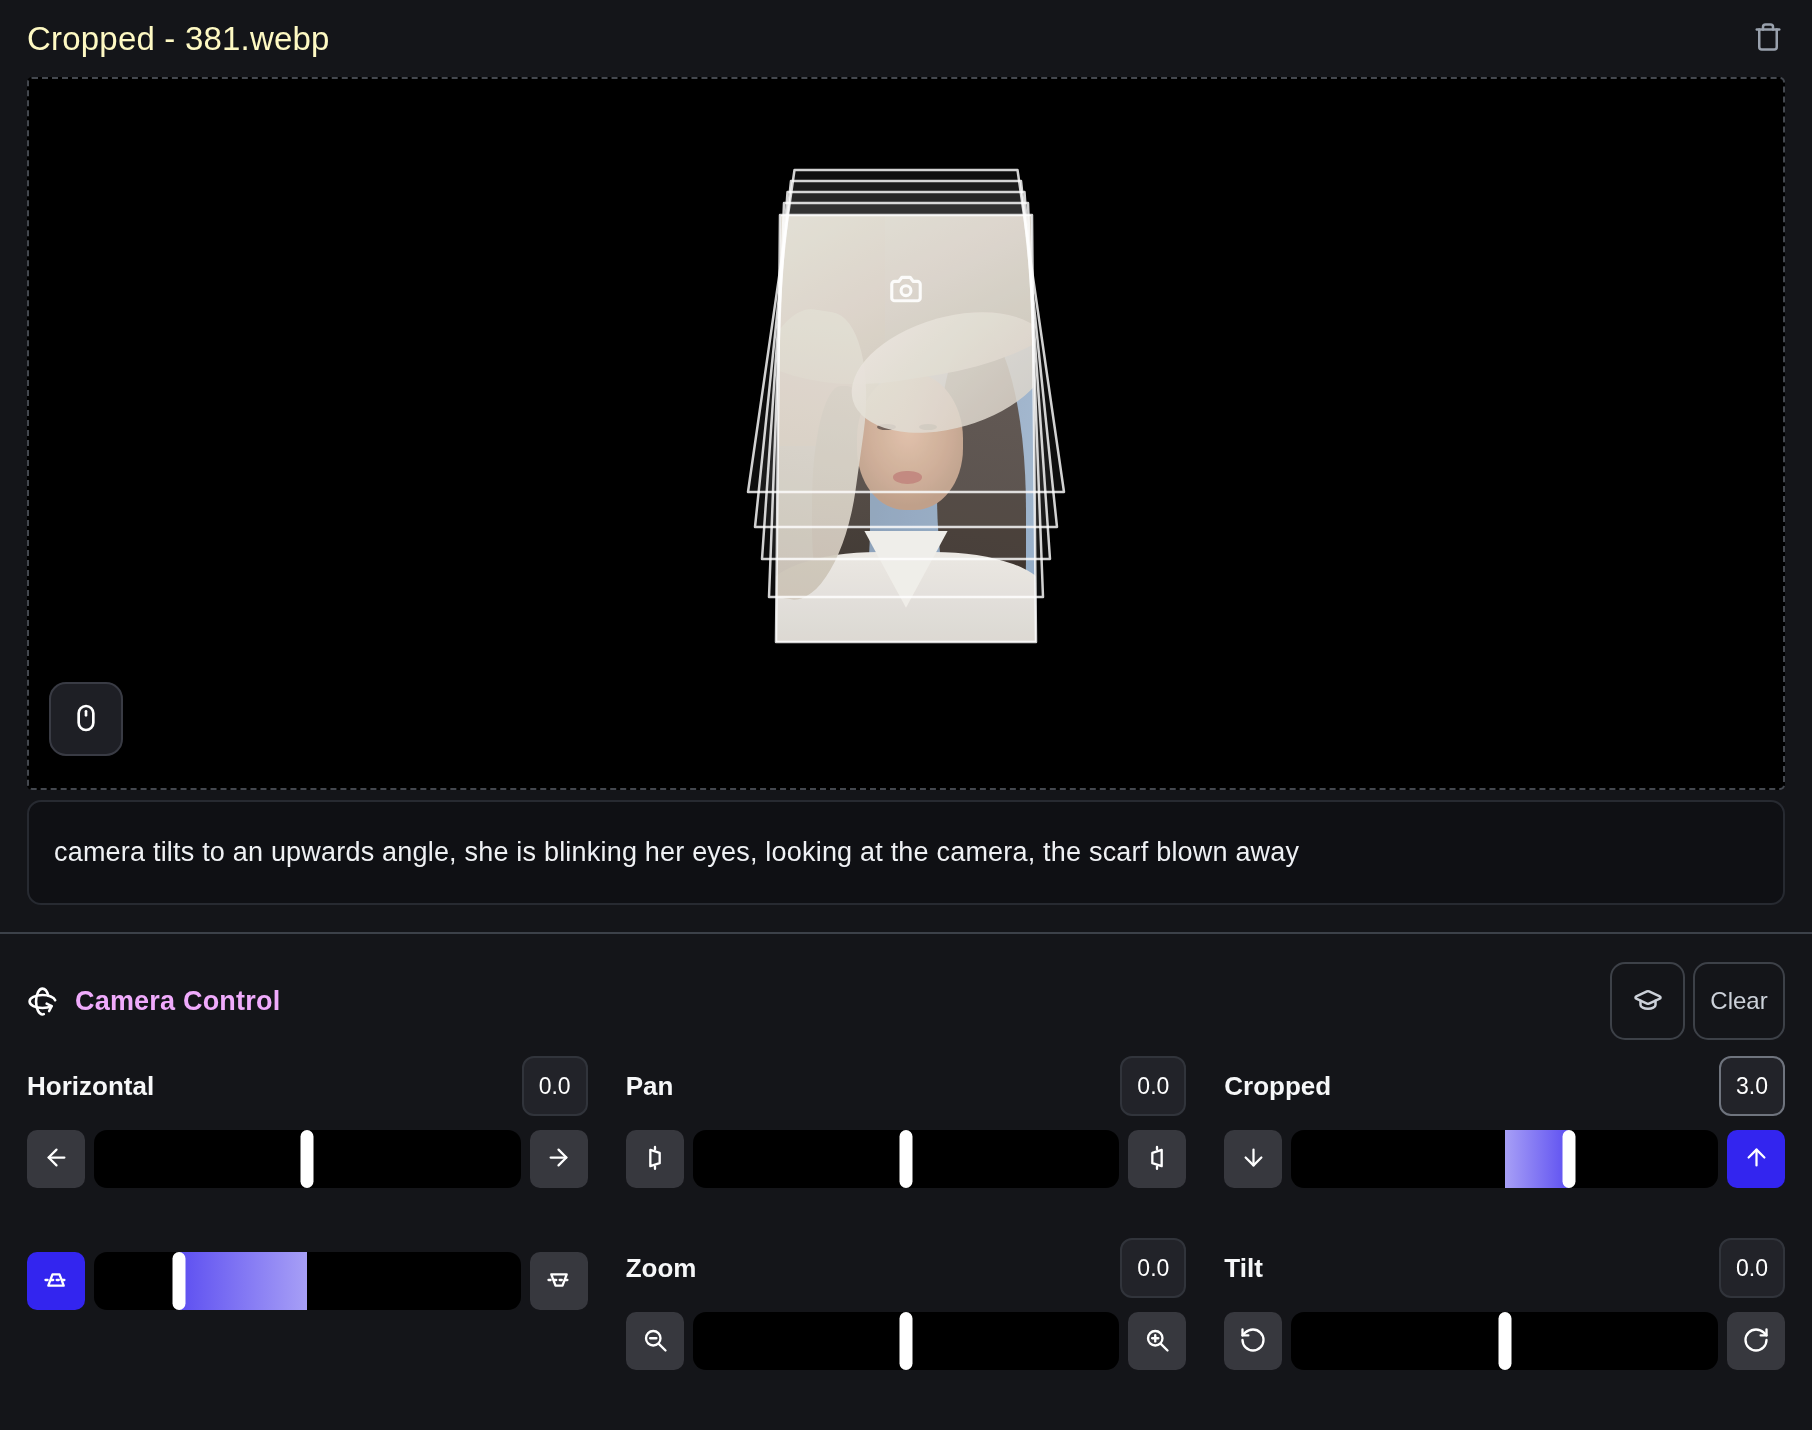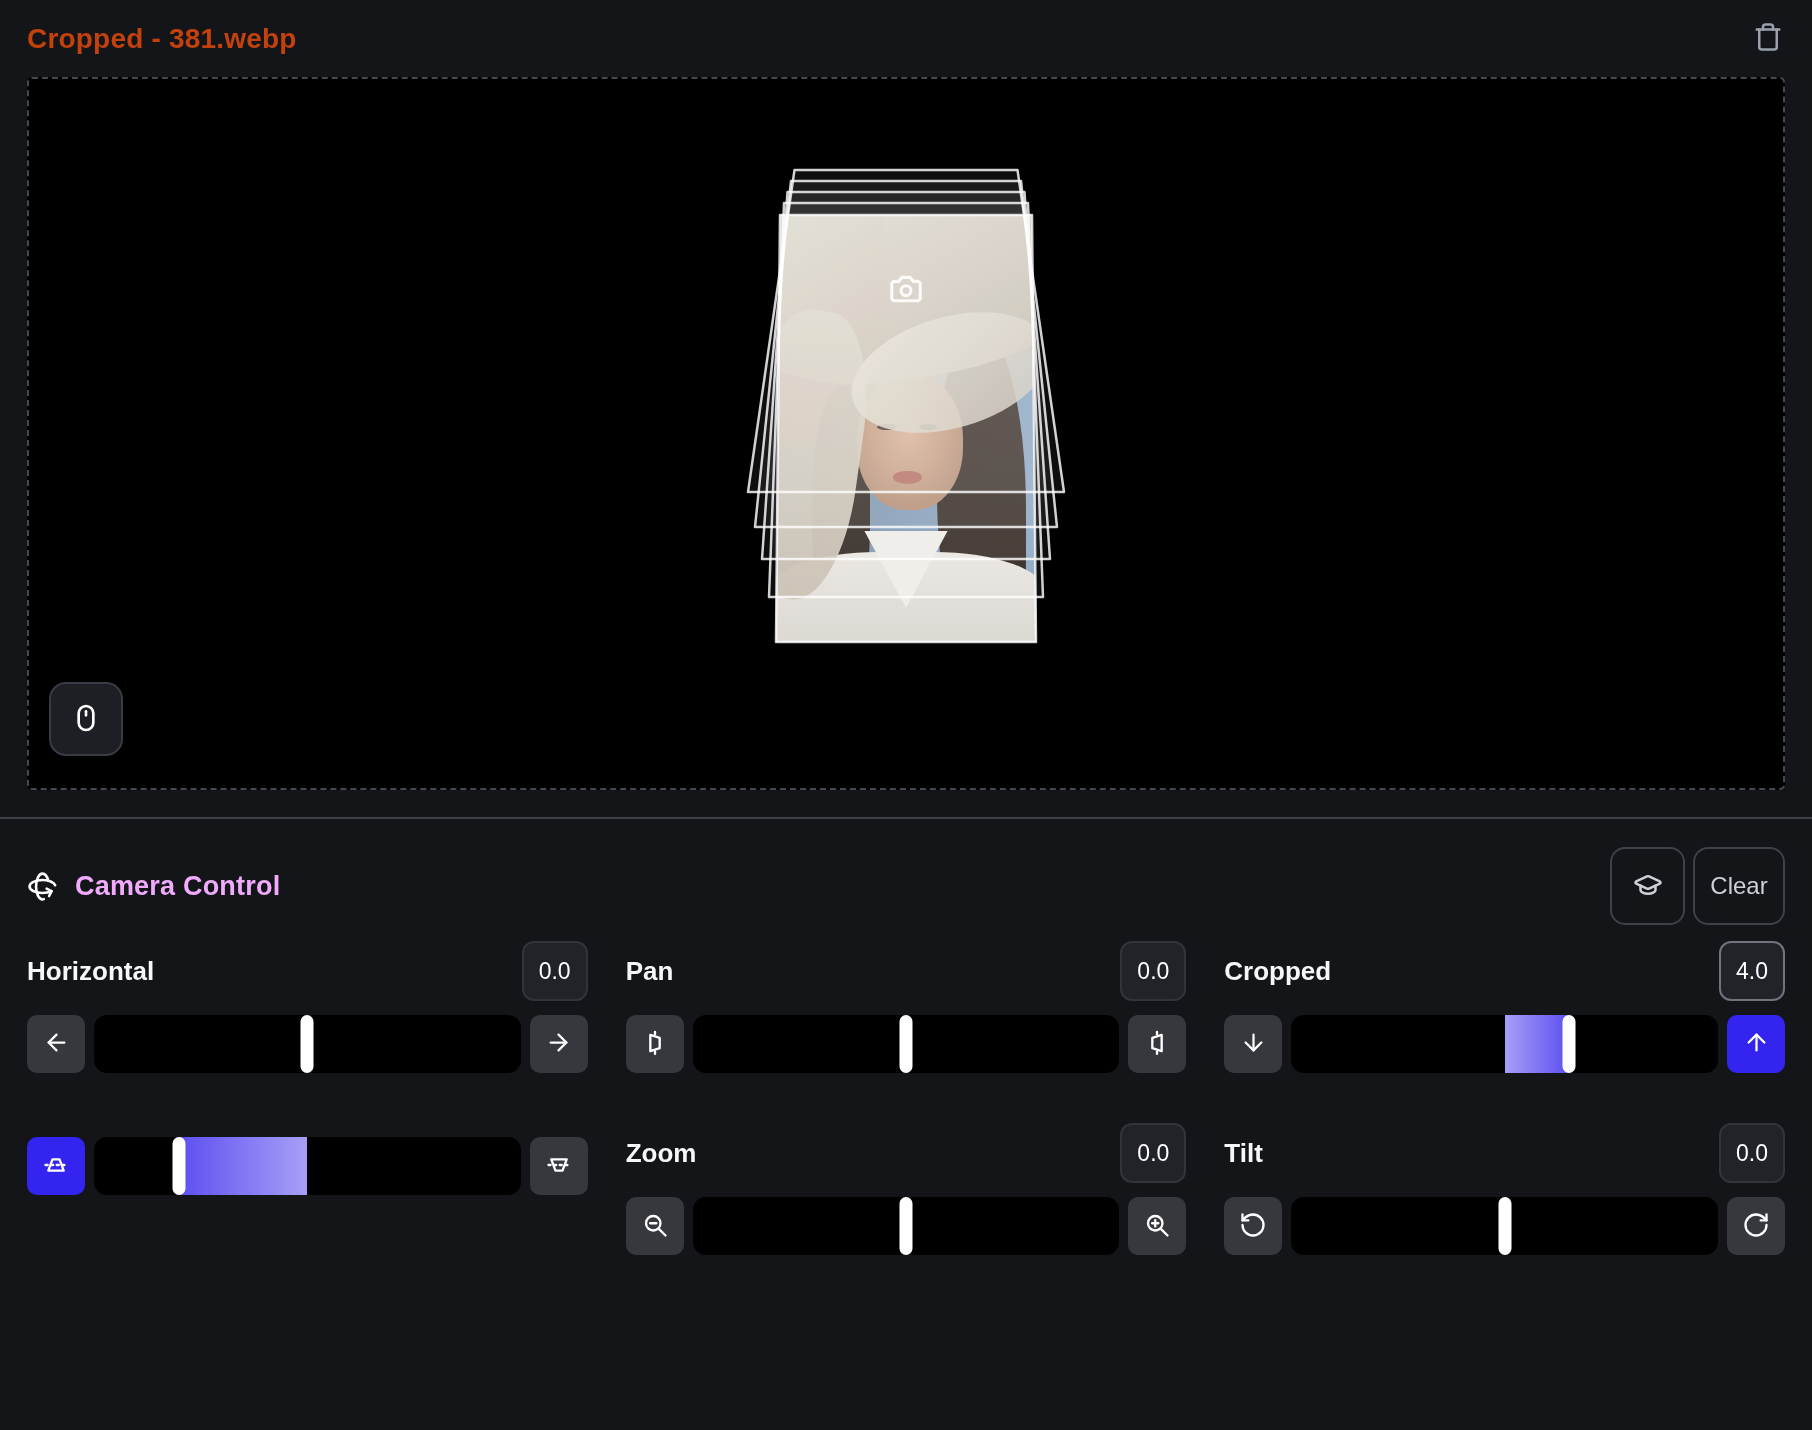--- a/index.html
+++ b/index.html
@@ -8,21 +8,21 @@
     width:1812px; height:1430px; overflow:hidden;
     font-family:"Liberation Sans","DejaVu Sans",sans-serif;
     color:#fff;
   }
   .page { width:1812px; height:1430px; position:relative; }
 
   
   .titlebar {
     height:77px; padding:0 27px; display:flex; align-items:center; justify-content:space-between;
   }
-  .window-title { font-size:28px; font-weight:700; color:#c2410c; letter-spacing:.2px; }
+  .window-title { font-size:33px; font-weight:400; color:#fef9c3; letter-spacing:.2px; }
   .icon-plain-btn {
     background:none; border:none; cursor:pointer; color:#99a1ad;
     display:flex; align-items:center; justify-content:center; padding:2px;
   }
 
   .preview {
     margin:0 27px; height:713px; position:relative;
     background:#000; border:2px dashed #44484f; border-radius:5px;
   }
   .stack { position:absolute; left:50%; top:88px; width:360px; height:500px; transform:translateX(-50%); }
@@ -171,20 +171,23 @@
       </svg>
     </div>
     <button class="mouse-btn">
       <span class="ic"><svg xmlns="http://www.w3.org/2000/svg" viewBox="0 0 24 24" fill="none" stroke="currentColor" stroke-width="2" stroke-linecap="round" stroke-linejoin="round" width="32" height="32">
             <rect x="6.5" y="3" width="11" height="18" rx="5.5"></rect>
             <path d="M12 7v3"></path>
           </svg></span>
     </button>
   </div>
 
+  <div class="prompt-box">
+    <div class="prompt-text">camera tilts to an upwards angle, she is blinking her eyes, looking at the camera, the scarf blown away</div>
+  </div>
 
   <div class="divider"></div>
 
   <div class="controls">
     <div class="controls-header">
       <span class="cc-icon">
           <svg xmlns="http://www.w3.org/2000/svg" viewBox="0 0 24 24" fill="none" stroke="currentColor" stroke-width="2" stroke-linecap="round" stroke-linejoin="round" width="31" height="31">
             <path d="M16.466 7.5C15.643 4.237 13.952 2 12 2 9.239 2 7 6.477 7 12s2.239 10 5 10c.342 0 .677-.069 1-.2"></path>
             <path d="m15.194 13.707 3.814 1.86-1.86 3.814"></path>
             <path d="M19 15.57c-1.804.885-4.274 1.43-7 1.43-5.523 0-10-2.239-10-5s4.477-5 10-5c4.838 0 8.873 1.718 9.8 4"></path>
@@ -251,21 +254,21 @@
                   <path d="M12 2.6v2" stroke-dasharray="1.8 2.6"></path>
                   <path d="M12 19.4v2" stroke-dasharray="1.8 2.6"></path>
                 </svg></span>
             </button>
     </div>
   </div>
 
   <div class="cell">
     <div class="cell-head">
       <div class="slider-label">Cropped</div>
-      <div class="value-badge hl">4.0</div>
+      <div class="value-badge hl">3.0</div>
     </div>
     <div class="slider-row">
       <button class="icon-btn dec">
               <span class="ic"><svg xmlns="http://www.w3.org/2000/svg" viewBox="0 0 24 24" fill="none" stroke="currentColor" stroke-width="2" stroke-linecap="round" stroke-linejoin="round" width="27" height="27">
                   <path d="M12 5v14"></path>
                   <path d="M19 12l-7 7-7-7"></path>
                 </svg></span>
             </button>
       <div class="track">
         <div class="fill" style="left: 50%; width: 15%; background: linear-gradient(90deg, rgb(167, 159, 246), rgb(93, 79, 241));"></div>

